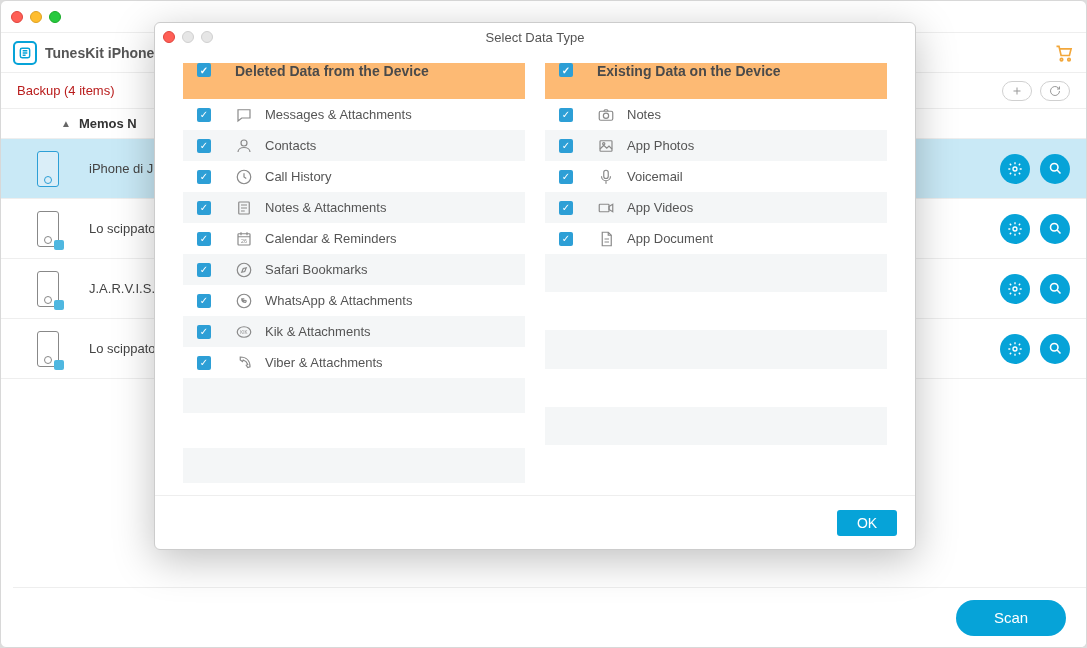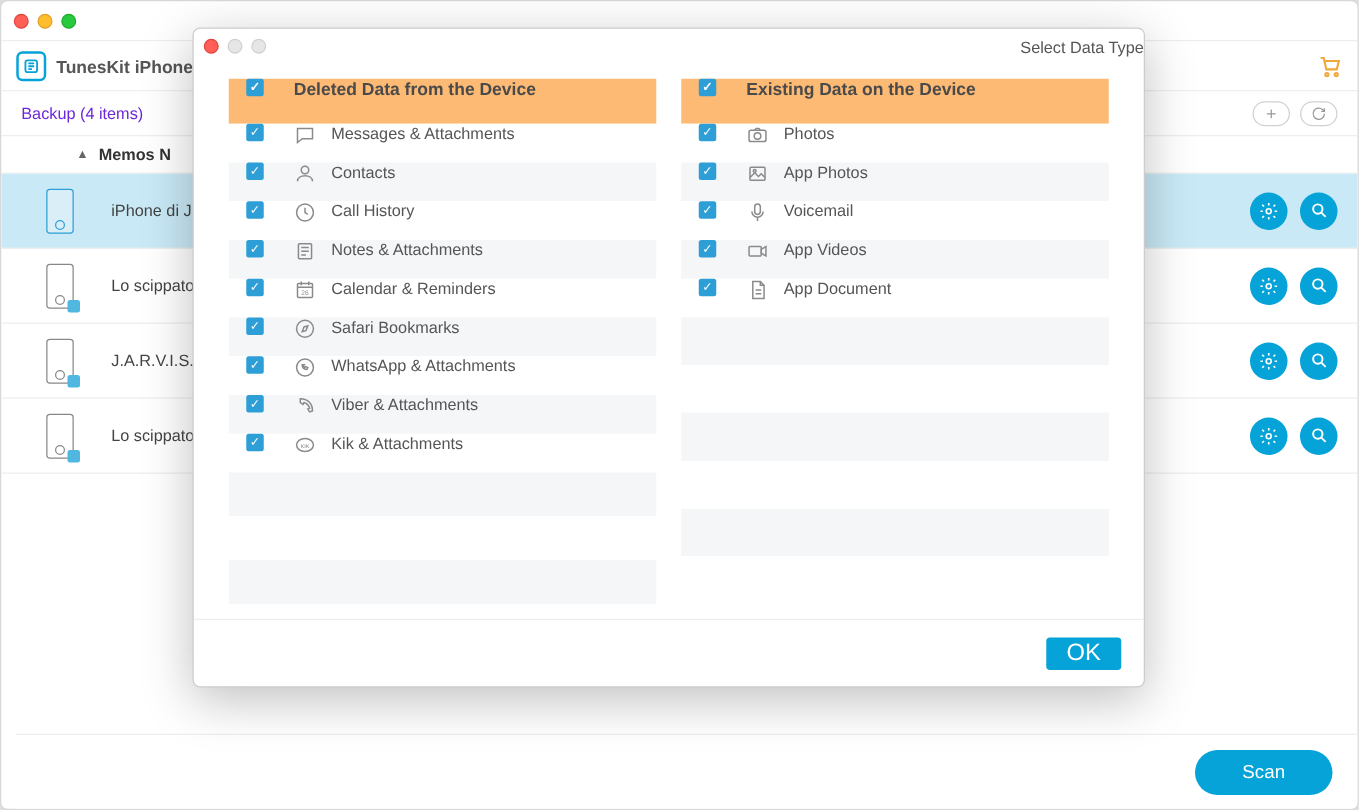--- a/index.html
+++ b/index.html
@@ -13,21 +13,21 @@
 .tl.r { background: #ff5f56; border: 1px solid #e0443e; }
 .tl.y { background: #ffbd2e; border: 1px solid #dea123; }
 .tl.g { background: #27c93f; border: 1px solid #1aab29; }
 
 .app-header { height: 40px; display: flex; align-items: center; padding: 0 12px; border-bottom: 1px solid #eee; }
 .logo { width: 24px; height: 24px; border: 2px solid #06a3d8; border-radius: 5px; display: inline-flex; align-items: center; justify-content: center; color: #06a3d8; font-weight: bold; font-size: 13px; margin-right: 8px; }
 .app-title { color: #555; font-size: 14px; font-weight: bold; }
 .cart-icon { margin-left: auto; color: #f2a73b; font-size: 18px; }
 
 .subheader { height: 36px; display: flex; align-items: center; padding: 0 16px; border-bottom: 1px solid #eee; }
-.backup-label { color: #6d28d9; }
+.backup-label { color: #b91c1c; }
 .sub-actions { margin-left: auto; display: flex; gap: 8px; }
 .pill-btn { width: 30px; height: 20px; border: 1px solid #d0d0d0; border-radius: 10px; display: inline-flex; align-items: center; justify-content: center; color: #999; font-size: 12px; cursor: pointer; background:#fff; }
 
 .table-head { height: 30px; display: flex; align-items: center; padding: 0 16px; border-bottom: 1px solid #eee; font-weight: 600; color: #333; }
 .th-sort { margin-left: 44px; margin-right: 8px; color: #666; font-size: 10px; }
 .th-name { }
 
 .device-list { }
 .device-row { height: 60px; border-bottom: 1px solid #eee; display: flex; align-items: center; padding: 0 16px; }
 .device-row.selected { background: #c9e9f6; }
@@ -40,42 +40,42 @@
 .row-actions { display: flex; gap: 10px; }
 .circ-btn { width: 30px; height: 30px; border-radius: 50%; background: #06a3d8; color: #fff; display: inline-flex; align-items: center; justify-content: center; cursor: pointer; font-size: 14px; }
 
 .footer { position: absolute; bottom: 0; left: 12px; right: 0; height: 60px; border-top: 1px solid #eee; display: flex; align-items: center; justify-content: flex-end; padding: 0 20px; background: #fff; }
 .scan-btn { width: 110px; height: 36px; border-radius: 18px; background: #06a3d8; color: #fff; font-size: 15px; border: none; cursor: pointer; }
 
 
 .modal { position: absolute; left: 154px; top: 22px; width: 762px; height: 528px; background: #fff; border: 1px solid #ccc; border-radius: 6px; box-shadow: 0 10px 40px rgba(0,0,0,0.25); display: flex; flex-direction: column; }
 .modal-titlebar { height: 28px; display: flex; align-items: center; padding: 0 8px; position: relative; }
 .modal-titlebar .traffic .tl.y, .modal-titlebar .traffic .tl.g { background: #e6e6e6; border-color: #d0d0d0; }
-.modal-title { position: absolute; left: 0; right: 0; text-align: right; font-size: 13px; color: #555; pointer-events: none; }
+.modal-title { position: absolute; left: 0; right: 0; text-align: center; font-size: 13px; color: #555; pointer-events: none; }
 
 .modal-body { flex: 1; display: flex; gap: 20px; padding: 12px 28px; }
 .col { flex: 1; display: flex; flex-direction: column; }
 .col-header { height: 36px; background: #fdba74; display: flex; align-items: flex-start; padding: 0 14px; font-weight: 600; color: #4a4a4a; font-size: 14px; }
 .col-header .chk { margin-right: 24px; }
-.item-row { height: 31px; display: flex; align-items: flex-start; padding: 0 14px; }
+.item-row { height: 31px; display: flex; align-items: center; padding: 0 14px; }
 .item-row:nth-child(odd) { background: #f5f7f8; }
 .item-row:nth-child(even) { background: #fff; }
 .col-items .item-row:nth-child(2n) { background: #f4f6f7; }
 .col-items .item-row:nth-child(2n+1) { background: #ffffff; }
 .chk { width: 14px; height: 14px; border-radius: 2px; background: #2d9fd6; display: inline-flex; align-items: center; justify-content: center; color: #fff; font-size: 10px; flex-shrink: 0; cursor: pointer; }
 .chk::before { content: "✓"; }
 .item-icon { width: 20px; margin-left: 24px; margin-right: 10px; color: #888; text-align: center; flex-shrink: 0; }
 .item-label { color: #555; }
 .filler { flex: 1; display: flex; flex-direction: column; }
 .filler .stripe { flex: 1; }
 .filler .stripe:nth-child(odd) { background: #f4f6f7; }
 .filler .stripe:nth-child(even) { background: #ffffff; }
 
 .modal-footer { height: 54px; border-top: 1px solid #eee; display: flex; align-items: center; justify-content: flex-end; padding: 0 18px; }
-.ok-btn { width: 60px; height: 26px; background: #06a3d8; color: #fff; border: none; border-radius: 3px; cursor: pointer; font-size: 19px; }
+.ok-btn { width: 60px; height: 26px; background: #06a3d8; color: #fff; border: none; border-radius: 3px; cursor: pointer; font-size: 14px; }
 
 svg { display: block; }
 </style>
 </head>
 <body>
 
 <div class="main-window">
   <div class="main-titlebar">
     <div class="traffic">
       <div class="tl r"></div>
@@ -293,34 +293,34 @@
                 <circle cx="12" cy="12" r="9"></circle>
                 <path d="M9 9c0 3 2 5 5 5l1-2-2-1-1 1c-1-1-2-2-2-2l1-1z"></path>
               </svg>
             </span>
             <span class="item-label">WhatsApp &amp; Attachments</span>
           </div>
           <div class="item-row">
             <span class="chk"></span>
             <span class="item-icon">
               <svg width="18" height="18" viewBox="0 0 24 24" fill="none" stroke="#8a8a8a" stroke-width="1.6">
-                <path d="M7 4c8 0 13 5 13 13l-3 1-2-3 2-1c-1-3-3-5-6-6l-1 2-3-2z"></path>
-              </svg>
-            </span>
-            <span class="item-label">Viber &amp; Attachments</span>
-          </div>
-          <div class="item-row">
-            <span class="chk"></span>
-            <span class="item-icon">
-              <svg width="18" height="18" viewBox="0 0 24 24" fill="none" stroke="#8a8a8a" stroke-width="1.6">
                 <ellipse cx="12" cy="12" rx="9" ry="7"></ellipse>
                 <text x="12" y="15" font-size="6" text-anchor="middle" fill="#8a8a8a" stroke="none">KIK</text>
               </svg>
             </span>
             <span class="item-label">Kik &amp; Attachments</span>
+          </div>
+          <div class="item-row">
+            <span class="chk"></span>
+            <span class="item-icon">
+              <svg width="18" height="18" viewBox="0 0 24 24" fill="none" stroke="#8a8a8a" stroke-width="1.6">
+                <path d="M7 4c8 0 13 5 13 13l-3 1-2-3 2-1c-1-3-3-5-6-6l-1 2-3-2z"></path>
+              </svg>
+            </span>
+            <span class="item-label">Viber &amp; Attachments</span>
           </div>
         </div>
       <div class="filler">
         <div class="stripe"></div>
           <div class="stripe"></div>
           <div class="stripe"></div>
       </div>
     </div>
     <div class="col">
       <div class="col-header">
@@ -330,21 +330,21 @@
       <div class="col-items" id="right-items">
           <div class="item-row">
             <span class="chk"></span>
             <span class="item-icon">
               <svg width="18" height="18" viewBox="0 0 24 24" fill="none" stroke="#8a8a8a" stroke-width="1.6">
                 <rect x="3" y="7" width="18" height="12" rx="2"></rect>
                 <circle cx="12" cy="13" r="3.5"></circle>
                 <path d="M9 7l1.5-2h3L15 7"></path>
               </svg>
             </span>
-            <span class="item-label">Photos</span>
+            <span class="item-label">Notes</span>
           </div>
           <div class="item-row">
             <span class="chk"></span>
             <span class="item-icon">
               <svg width="18" height="18" viewBox="0 0 24 24" fill="none" stroke="#8a8a8a" stroke-width="1.6">
                 <rect x="4" y="5" width="16" height="14" rx="1"></rect>
                 <path d="M4 16l5-5 4 4 3-3 4 4"></path>
                 <circle cx="9" cy="9" r="1.5"></circle>
               </svg>
             </span>

